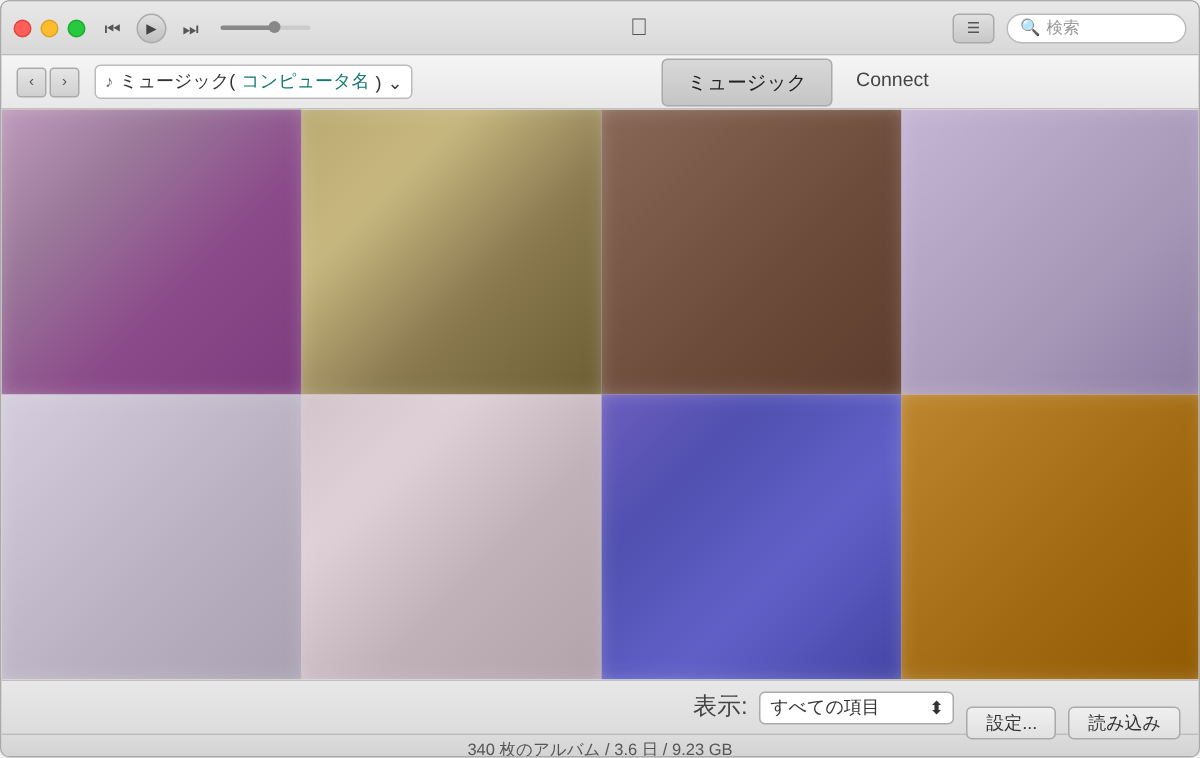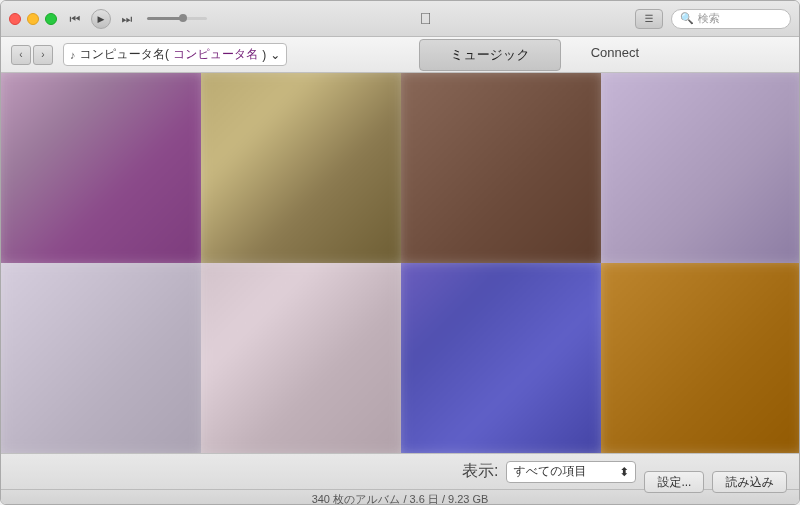--- a/index.html
+++ b/index.html
@@ -181,32 +181,32 @@
       margin-right: 12px;
       cursor: pointer;
     }
 
     .library-selector .note-icon {
       color: #666;
       font-size: 11px;
     }
 
     .library-name-red {
-      color: #701a75;
+      color: #0f766e;
     }
 
     .tab-nav {
       display: flex;
       gap: 0;
       flex: 1;
       justify-content: center;
     }
 
     .tab-item {
-      padding: 6px 30px;
+      padding: 6px 16px;
       font-size: 13px;
       color: #444;
       cursor: pointer;
       border-radius: 4px;
     }
 
     .tab-item.active {
       background: linear-gradient(to bottom, #d8d8d8, #c5c5c5);
       border: 1px solid #aaa;
       color: #222;
@@ -367,21 +367,21 @@
 </div>
 
 <div class="nav-bar">
   <div class="nav-arrows">
     <div class="nav-arrow">‹</div>
     <div class="nav-arrow">›</div>
   </div>
 
   <div class="library-selector">
     <span class="note-icon">♪</span>
-    <span>コンピュータ名(</span>
+    <span>ミュージック(</span>
       <span class="library-name-red">コンピュータ名</span>
       <span>)</span>
     <span>⌄</span>
   </div>
 
   <div class="tab-nav">
     <div class="tab-item active">ミュージック</div>
     <div class="tab-item">Connect</div>
   </div>
 </div>

